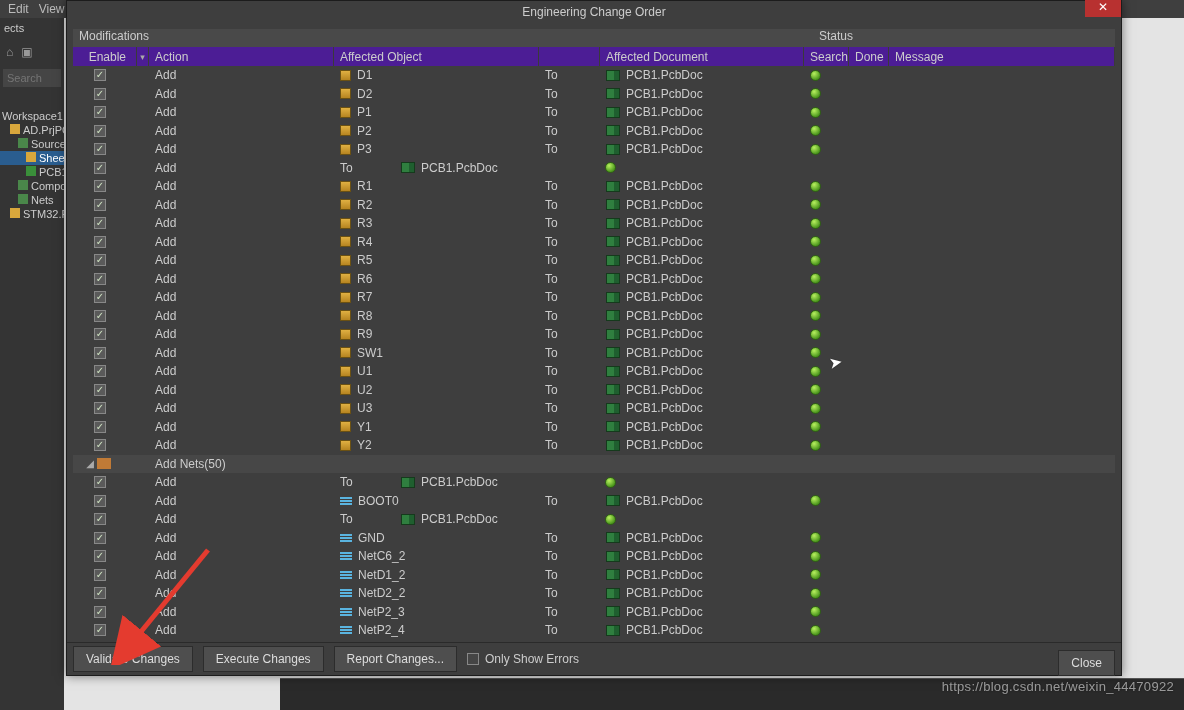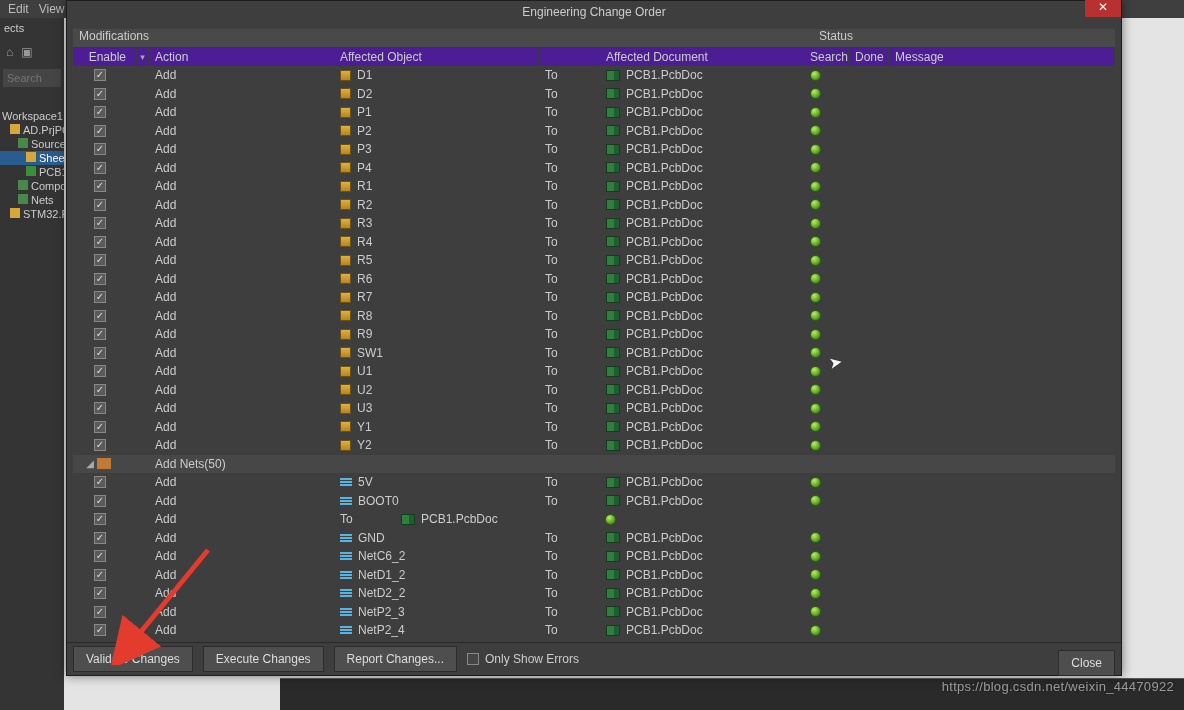--- a/index.html
+++ b/index.html
@@ -304,21 +304,20 @@
               <div class="c-msg"></div>
             </div>
             <div class="row">
               <div class="c-enable">
                 <span class="chk">
                   <span class="tick">✓</span>
                 </span>
               </div>
               <div class="c-sort"></div>
               <div class="c-action">Add</div>
-              <div class="c-obj"><span class="obj-icon comp"></span>P4</div>
               <div class="c-to">To</div>
               <div class="c-doc"><span class="doc-icon"></span>PCB1.PcbDoc</div>
               <div class="c-check">
                 <span class="status-dot"></span>
               </div>
               <div class="c-done"></div>
               <div class="c-msg"></div>
             </div>
             <div class="row">
               <div class="c-enable">
@@ -590,21 +589,20 @@
               <div class="c-msg"></div>
             </div>
             <div class="row">
               <div class="c-enable">
                 <span class="chk">
                   <span class="tick">✓</span>
                 </span>
               </div>
               <div class="c-sort"></div>
               <div class="c-action">Add</div>
-              <div class="c-obj"><span class="obj-icon net"></span>5V</div>
               <div class="c-to">To</div>
               <div class="c-doc"><span class="doc-icon"></span>PCB1.PcbDoc</div>
               <div class="c-check">
                 <span class="status-dot"></span>
               </div>
               <div class="c-done"></div>
               <div class="c-msg"></div>
             </div>
             <div class="row">
               <div class="c-enable">

